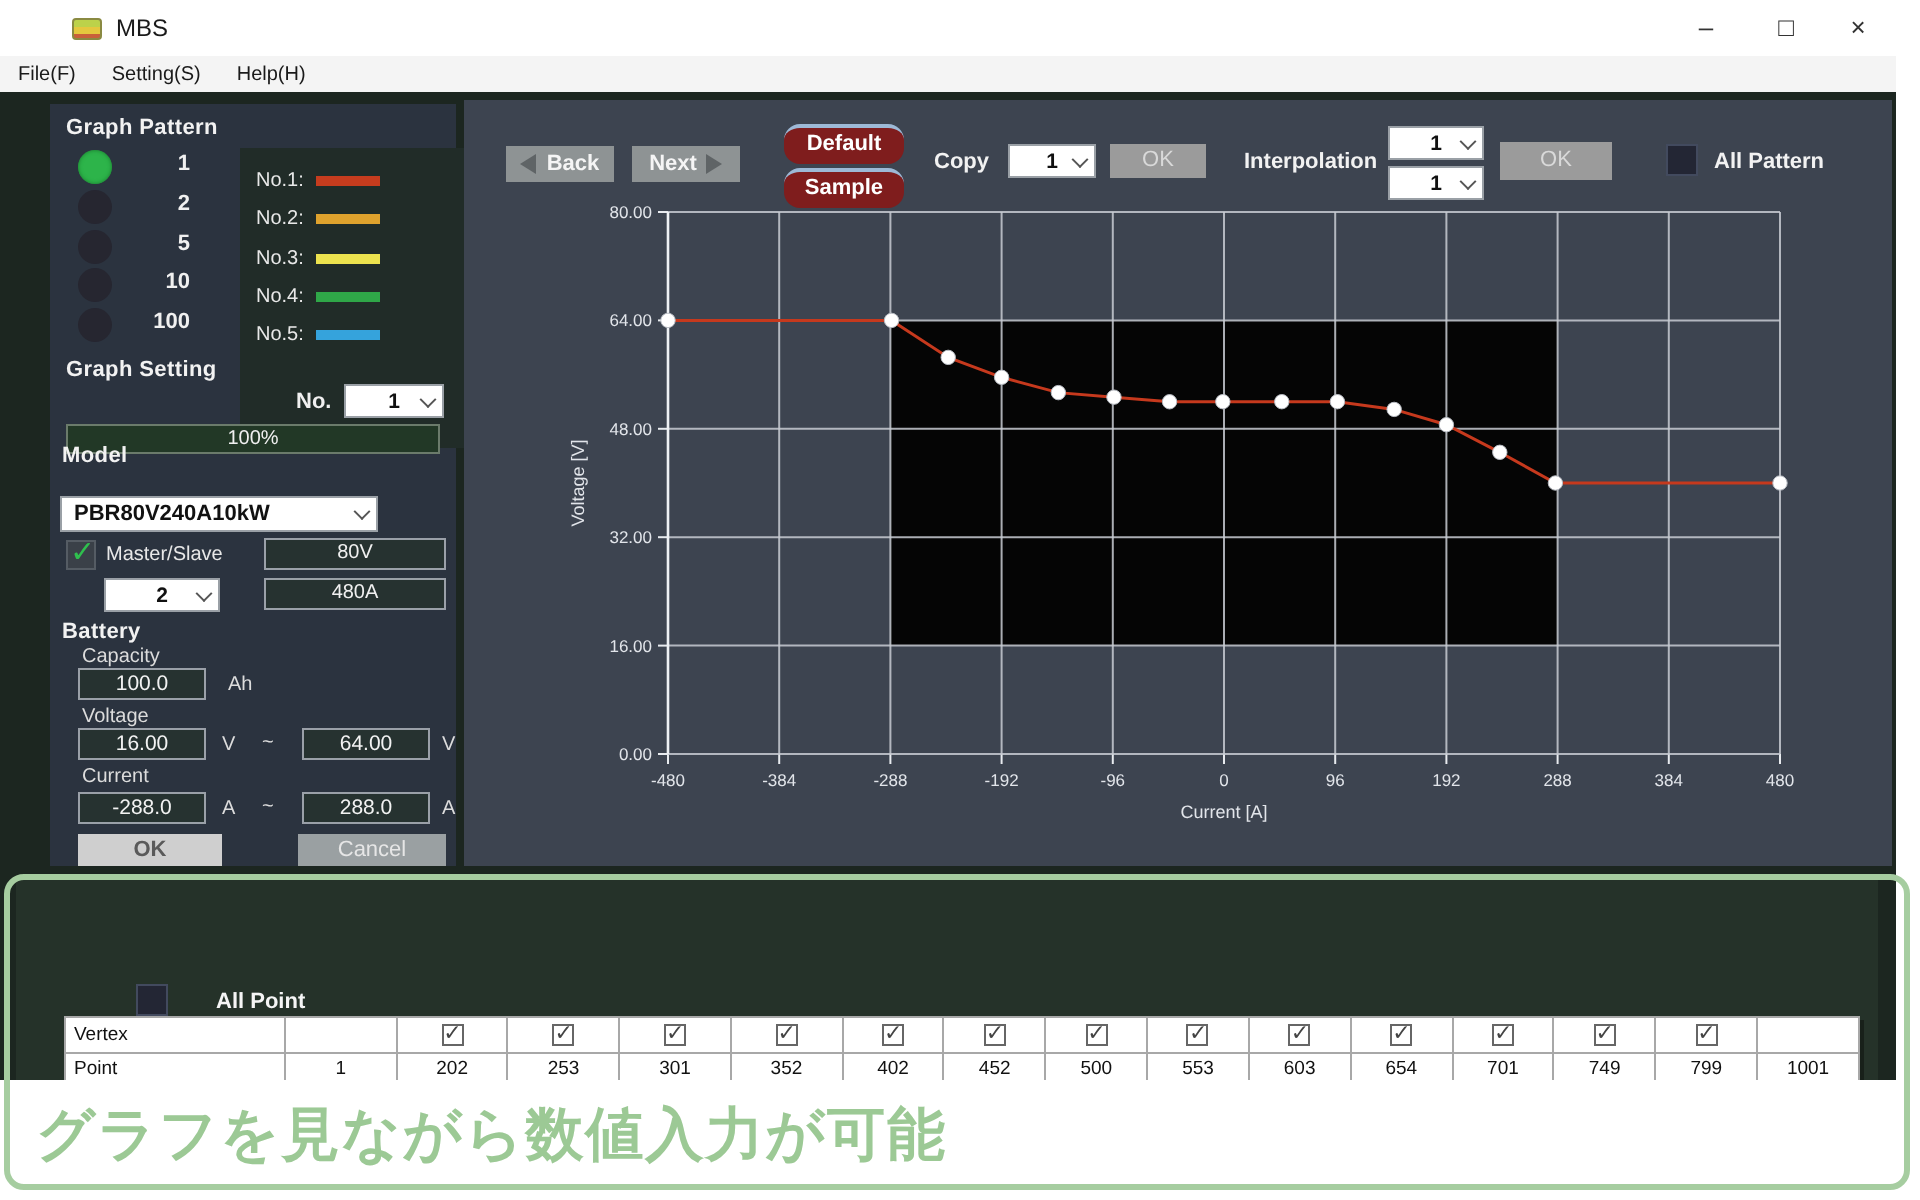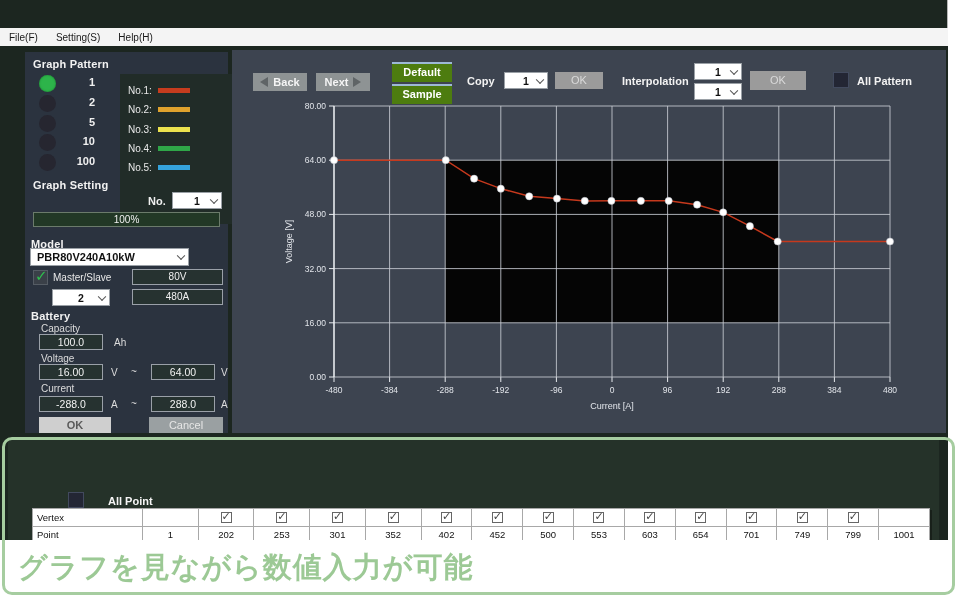--- a/index.html
+++ b/index.html
@@ -35,21 +35,21 @@
   .legend-label { position:absolute; left:0; top:3px; font-size:10px; color:#e8e8e8; }
   .legend-bar { position:absolute; left:30px; top:6px; width:32px; height:5px; }
 
   #gs-title { left:8px; top:127px; }
   #gs-no-label { left:123px; top:143px; font-size:11px; font-weight:bold; color:#f0f0f0; }
   .white-select { background:#ffffff; border:1px solid #9aa0a6; color:#111; font-size:10.5px; font-weight:bold; display:flex; align-items:center; justify-content:center; }
   .chev { position:absolute; right:4px; top:50%; width:6px; height:6px; border-right:1.5px solid #555; border-bottom:1.5px solid #555; transform:translateY(-70%) rotate(45deg); }
   #gs-no-select { left:147px; top:140px; width:50px; height:17px; }
   #gs-percent { left:8px; top:160px; width:187px; height:15px; background:#223826; border:1px solid #6b7b6b; color:#f0f0f0; font-size:10px; text-align:center; line-height:13px; }
 
-  #model-title { left:6px; top:186px;text-align:right; }
+  #model-title { left:6px; top:170px;text-align:right; }
   #model-select { left:5px; top:196px; width:159px; height:18px; justify-content:flex-start; padding-left:6px; font-size:11px; }
   .check-green { width:15px; height:15px; background:#3a4048; border:1px solid #555c64; position:relative; }
   .check-green::after { content:"✓"; position:absolute; left:1px; top:-4px; font-size:15px; font-weight:bold; color:#2fbf4e; }
   #ms-check { left:8px; top:218px; }
   #ms-label { left:28px; top:220px; font-size:10px; color:#e8e8e8; }
   .dark-field { background:#263230; border:1px solid #9aa0a8; color:#f0f0f0; font-size:10px; text-align:center; }
   #ms-voltage { left:107px; top:217px; width:91px; height:16px; line-height:14px; }
   #ms-count { left:27px; top:237px; width:58px; height:17px; }
   #ms-current { left:107px; top:237px; width:91px; height:16px; line-height:14px; }
 
@@ -71,21 +71,21 @@
   #bat-cancel { left:124px; top:365px; width:74px; height:16px; background:#9aa0a2; color:#e6e6e6; font-size:11px; text-align:center; line-height:16px; }
 
   
   #chart-panel { left:232px; top:4px; width:714px; height:383px; background:#3d4450; }
   .gray-btn { background:#8e9394; color:#f5f5f5; font-size:11px; font-weight:bold; display:flex; align-items:center; justify-content:center; gap:5px; }
   .arrow { width:0; height:0; border-top:5px solid transparent; border-bottom:5px solid transparent; }
   .arrow.left { border-right:8px solid #5f6466; }
   .arrow.right { border-left:8px solid #5f6466; }
   #btn-back { left:21px; top:23px; width:54px; height:18px; }
   #btn-next { left:84px; top:23px; width:54px; height:18px; }
-  .blue-btn { background:#4d7c0f; border-top:2px solid #9db9d6; color:#ffffff; font-size:11px; font-weight:bold; text-align:center; }
+  .blue-btn { background:#7f1d1d; border-top:2px solid #9db9d6; color:#ffffff; font-size:11px; font-weight:bold; text-align:center;border-radius:8px; }
   #btn-default { left:160px; top:12px; width:60px; height:20px; line-height:17px; }
   #btn-sample { left:160px; top:34px; width:60px; height:20px; line-height:17px; }
   .tool-label { font-size:11px; font-weight:bold; color:#f2f2f2; }
   #copy-label { left:235px; top:25px; }
   #copy-select { left:272px; top:22px; width:44px; height:17px; }
   .ok-btn { background:#9b9b9b; color:#d9d9d9; font-size:11px; text-align:center; }
   #copy-ok { left:323px; top:22px; width:48px; height:17px; line-height:17px; }
   #interp-label { left:390px; top:25px; }
   #interp-sel1 { left:462px; top:13px; width:48px; height:17px; }
   #interp-sel2 { left:462px; top:33px; width:48px; height:17px; }
@@ -110,20 +110,27 @@
   
   #caption-area { left:0; top:540px; width:960px; height:60px; background:#ffffff; }
   #caption-text { left:18px; top:8px; font-size:29px; font-weight:bold; color:#9cc995; letter-spacing:1px; }
   #green-callout { left:2px; top:437px; width:953px; height:158px; border:3px solid #a6cda0; border-radius:10px; pointer-events:none; }
 </style>
 </head>
 <body>
 
 <div id="app-window" class="abs">
 
+  <div id="titlebar" class="abs">
+    <div id="app-icon" class="abs"></div>
+    <div id="window-title" class="abs">MBS</div>
+    <div id="btn-min" class="abs win-ctl">–</div>
+    <div id="btn-max" class="abs win-ctl">□</div>
+    <div id="btn-close" class="abs win-ctl">×</div>
+  </div>
 
   <div id="menubar" class="abs">
     <span class="menu-item">File(F)</span>
     <span class="menu-item">Setting(S)</span>
     <span class="menu-item">Help(H)</span>
   </div>
 
   <div id="main" class="abs">
 
     <div id="sidebar" class="abs">

